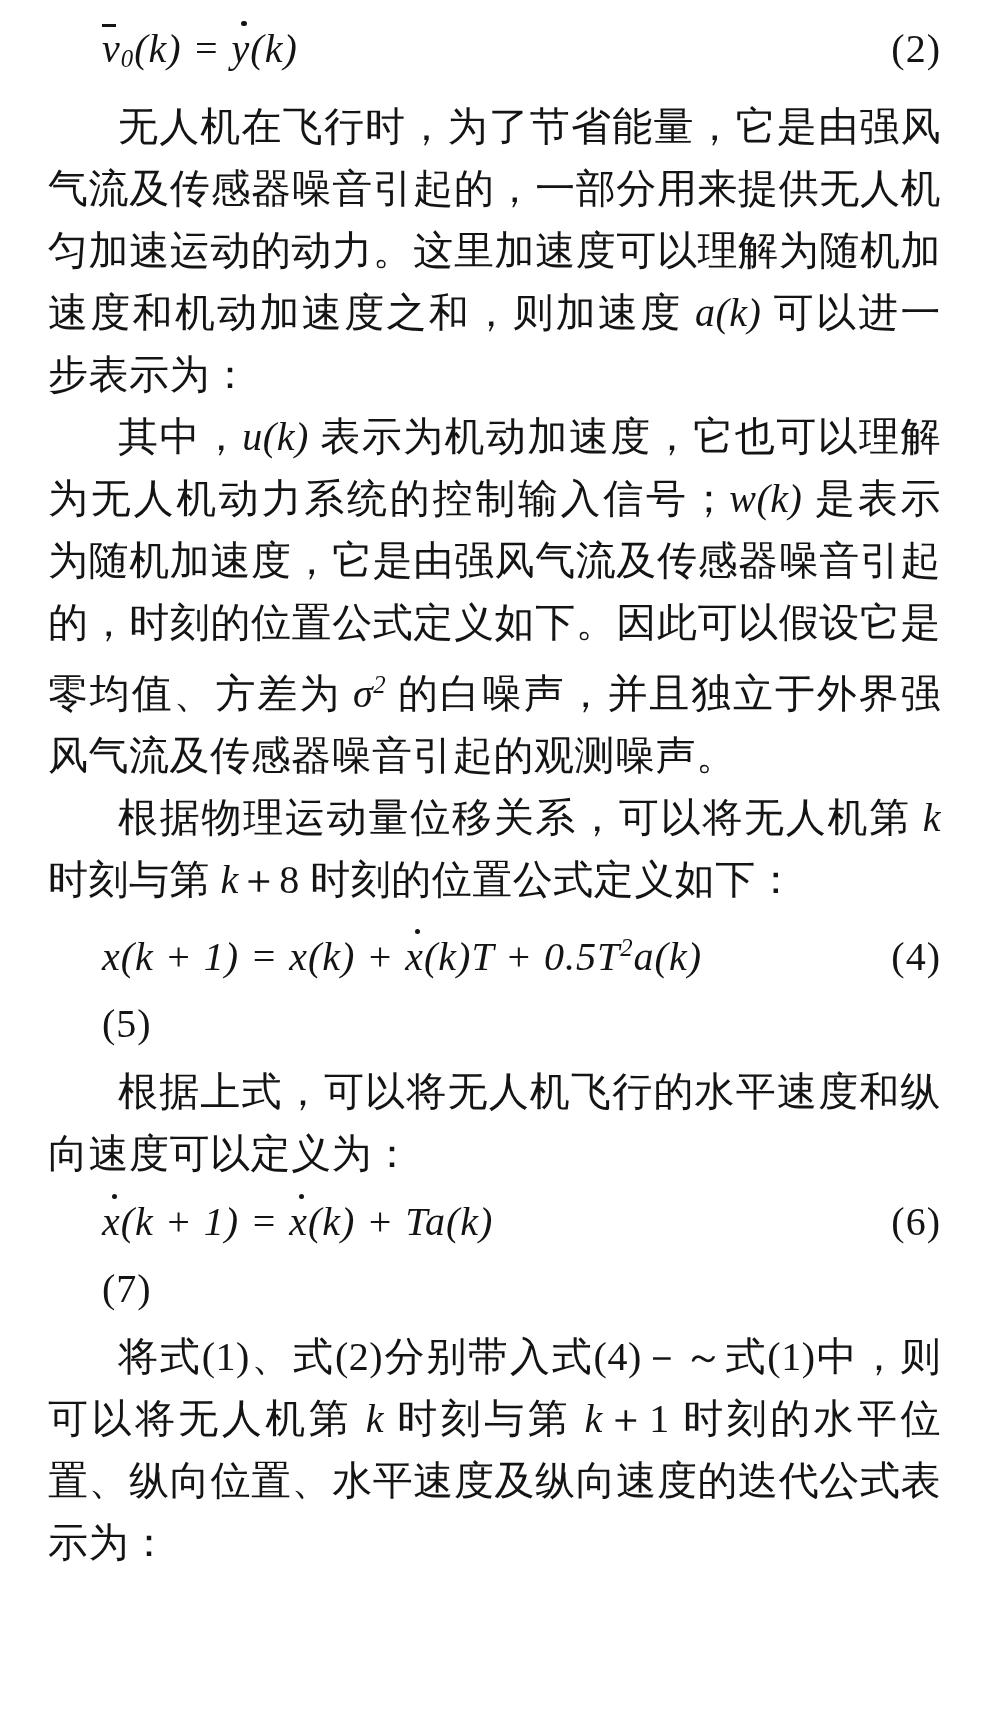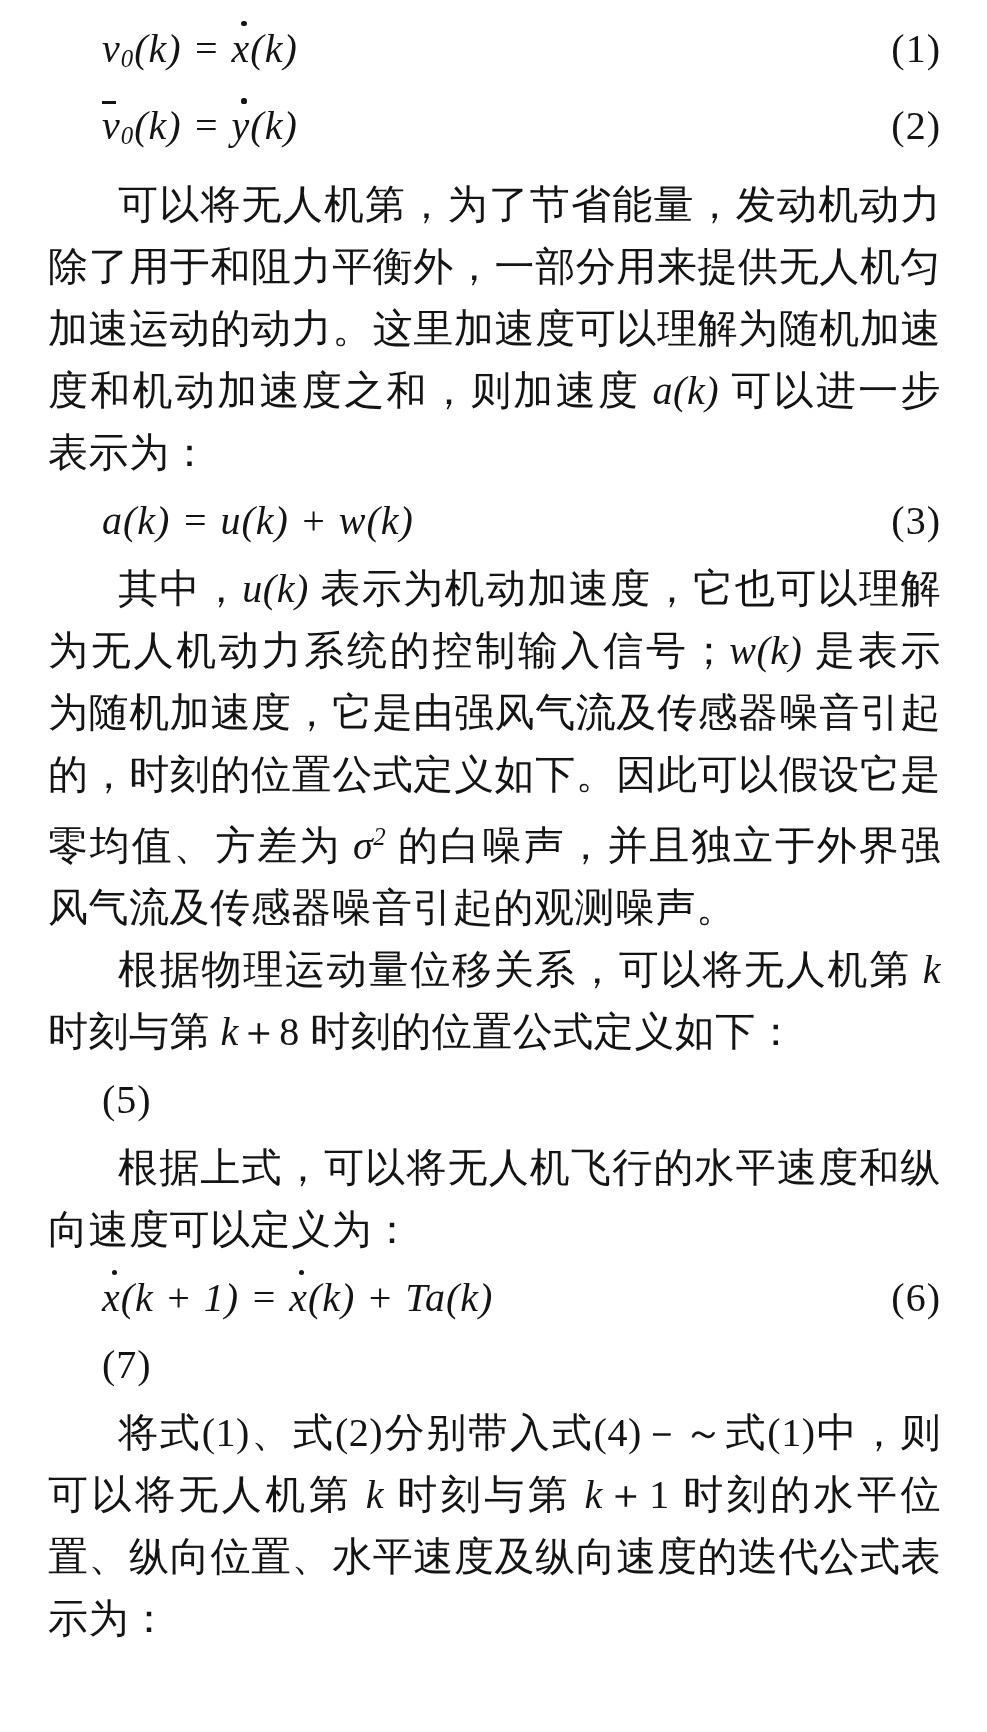--- a/index.html
+++ b/index.html
@@ -69,41 +69,37 @@
     right: 0.12em;
     top: 0.12em;
     border-top: 0.075em solid currentColor;
   }
 </style>
 </head>
 <body>
 
 <div class="page">
 
-  <div class="equation">
-    <span class="formula"><span class="seg-math">v</span><span class="seg-sub">0</span><span class="seg-math">(k) = </span><span class="seg-dot">x</span><span class="seg-math">(k)</span></span>
-    <span class="eq-number">(1)</span>
-  </div>
 
   <div class="equation">
     <span class="formula"><span class="seg-bar">v</span><span class="seg-sub">0</span><span class="seg-math">(k) = </span><span class="seg-dot">y</span><span class="seg-math">(k)</span></span>
     <span class="eq-number">(2)</span>
   </div>
 
-  <p class="para"><span class="seg-text">可以将无人机第，为了节省能量，发动机动力除了用于和阻力平衡外，一部分用来提供无人机匀加速运动的动力。这里加速度可以理解为随机加速度和机动加速度之和，则加速度 </span><span class="seg-math">a(k)</span><span class="seg-text"> 可以进一步表示为：</span></p>
+  <p class="para"><span class="seg-text">无人机在飞行时，为了节省能量，它是由强风气流及传感器噪音引起的，一部分用来提供无人机匀加速运动的动力。这里加速度可以理解为随机加速度和机动加速度之和，则加速度 </span><span class="seg-math">a(k)</span><span class="seg-text"> 可以进一步表示为：</span></p>
 
-  <div class="equation">
-    <span class="formula"><span class="seg-math">a(k) = u(k) + w(k)</span></span>
-    <span class="eq-number">(3)</span>
-  </div>
 
   <p class="para"><span class="seg-text">其中，</span><span class="seg-math">u(k)</span><span class="seg-text"> 表示为机动加速度，它也可以理解为无人机动力系统的控制输入信号；</span><span class="seg-math">w(k)</span><span class="seg-text"> 是表示为随机加速度，它是由强风气流及传感器噪音引起的，时刻的位置公式定义如下。因此可以假设它是零均值、方差为 </span><span class="seg-math">σ</span><span class="seg-sup">2</span><span class="seg-text"> 的白噪声，并且独立于外界强风气流及传感器噪音引起的观测噪声。</span></p>
 
   <p class="para"><span class="seg-text">根据物理运动量位移关系，可以将无人机第 </span><span class="seg-math">k</span><span class="seg-text"> 时刻与第 </span><span class="seg-math">k</span><span class="seg-text">＋8 时刻的位置公式定义如下：</span></p>
 
+  <div class="equation">
+    <span class="formula"><span class="seg-math">x(k + 1) = x(k) + </span><span class="seg-dot">x</span><span class="seg-math">(k)T + 0.5T</span><span class="seg-sup">2</span><span class="seg-math">a(k)</span></span>
+    <span class="eq-number">(4)</span>
+  </div>
 
   <div class="equation">
     <span class="eq-number">(5)</span>
   </div>
 
   <p class="para"><span class="seg-text">根据上式，可以将无人机飞行的水平速度和纵向速度可以定义为：</span></p>
 
   <div class="equation">
     <span class="formula"><span class="seg-dot">x</span><span class="seg-math">(k + 1) = </span><span class="seg-dot">x</span><span class="seg-math">(k) + Ta(k)</span></span>
     <span class="eq-number">(6)</span>

